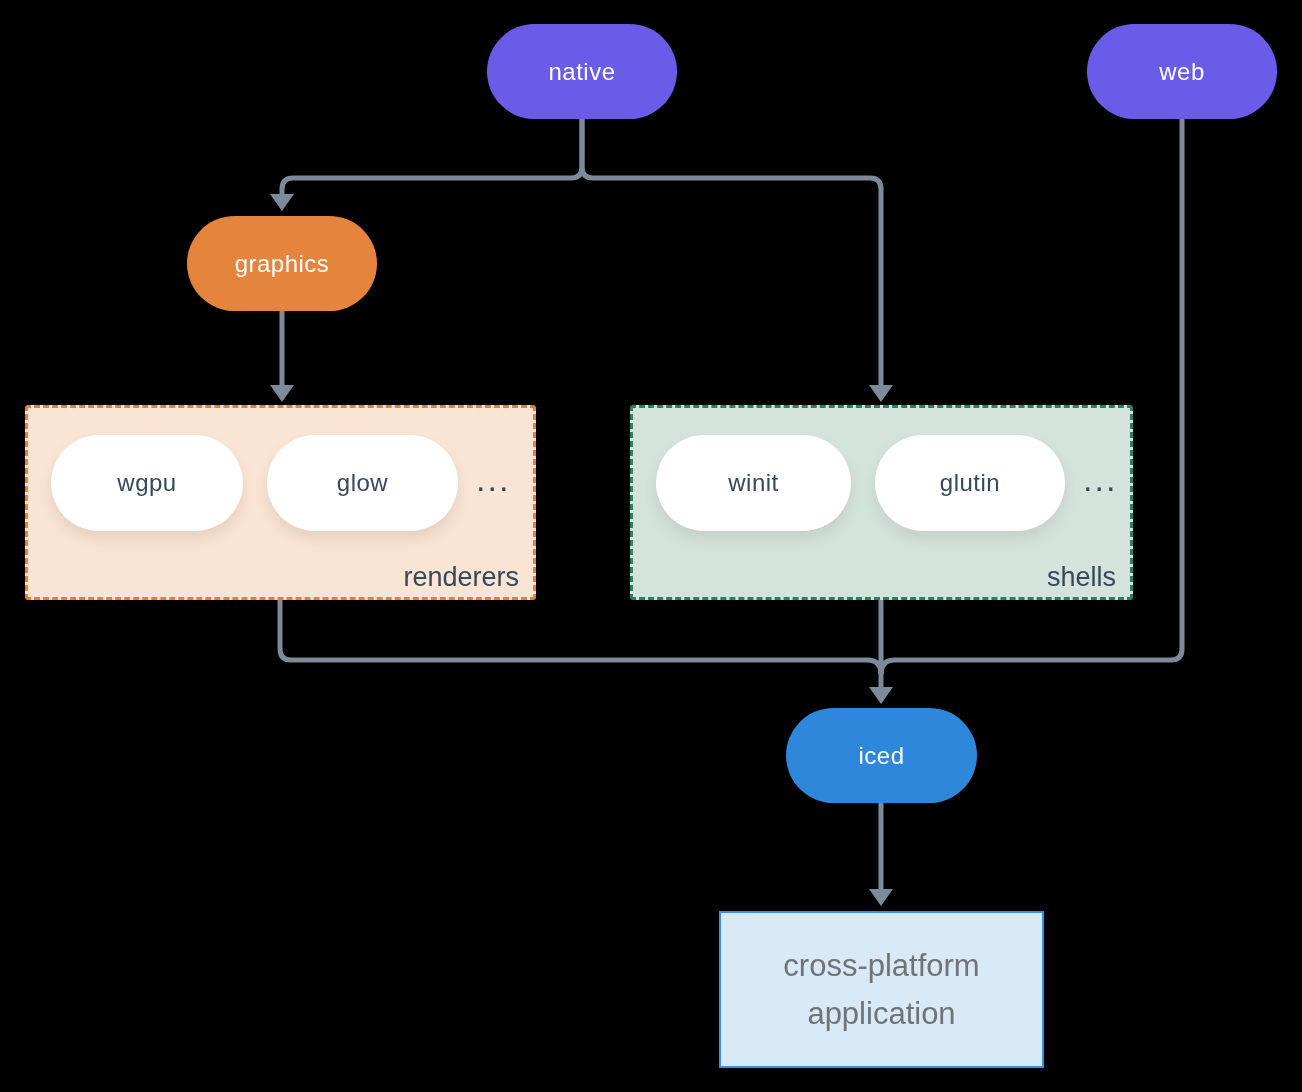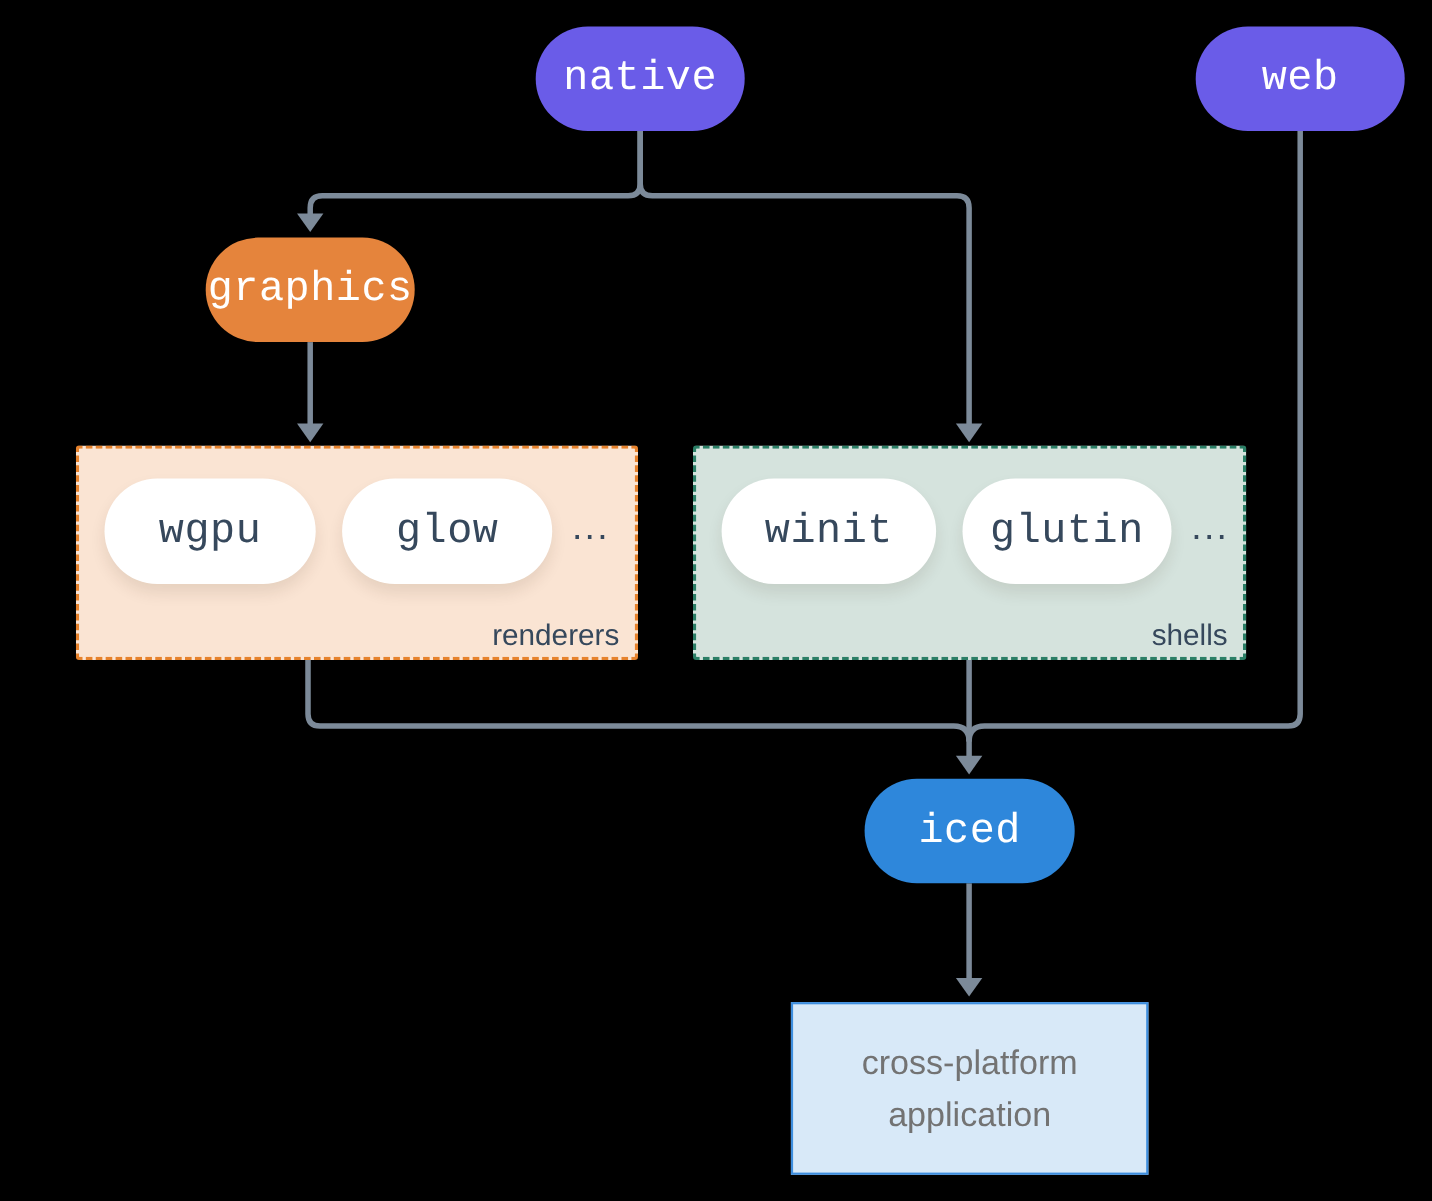--- a/index.html
+++ b/index.html
@@ -21,41 +21,39 @@
     width: 1302px; height: 1092px;
     pointer-events: none;
   }
   .pill {
     position: absolute;
     display: flex;
     align-items: center;
     justify-content: center;
     border-radius: 48px;
     color: #FFFFFF;
-    font-size: 38px;
+    font-size: 24px;
     letter-spacing: 0.5px;
-    font-family: Liberation Mono, monospace;
   }
   .pill.native, .pill.web { background: #6A5CE8; }
   .pill.graphics { background: #E5843C; }
   .pill.iced { background: #2E87DB; }
   .pill.white {
     background: #FFFFFF;
     color: #36485C;
     box-shadow: 0 8px 14px rgba(60, 40, 20, 0.10);
   }
   .groupbox {
     position: absolute;
     box-sizing: border-box;
     border-radius: 3px;
   }
   .groupbox.renderers {
     background: #FAE4D3;
     border: 3px dashed #E6822C;
-    margin-left: 44px;
   }
   .groupbox.shells {
     background: #D5E3DD;
     border: 3px dashed #2B7F66;
   }
   .group-label {
     position: absolute;
     right: 14px;
     bottom: 4px;
     color: #36485C;

